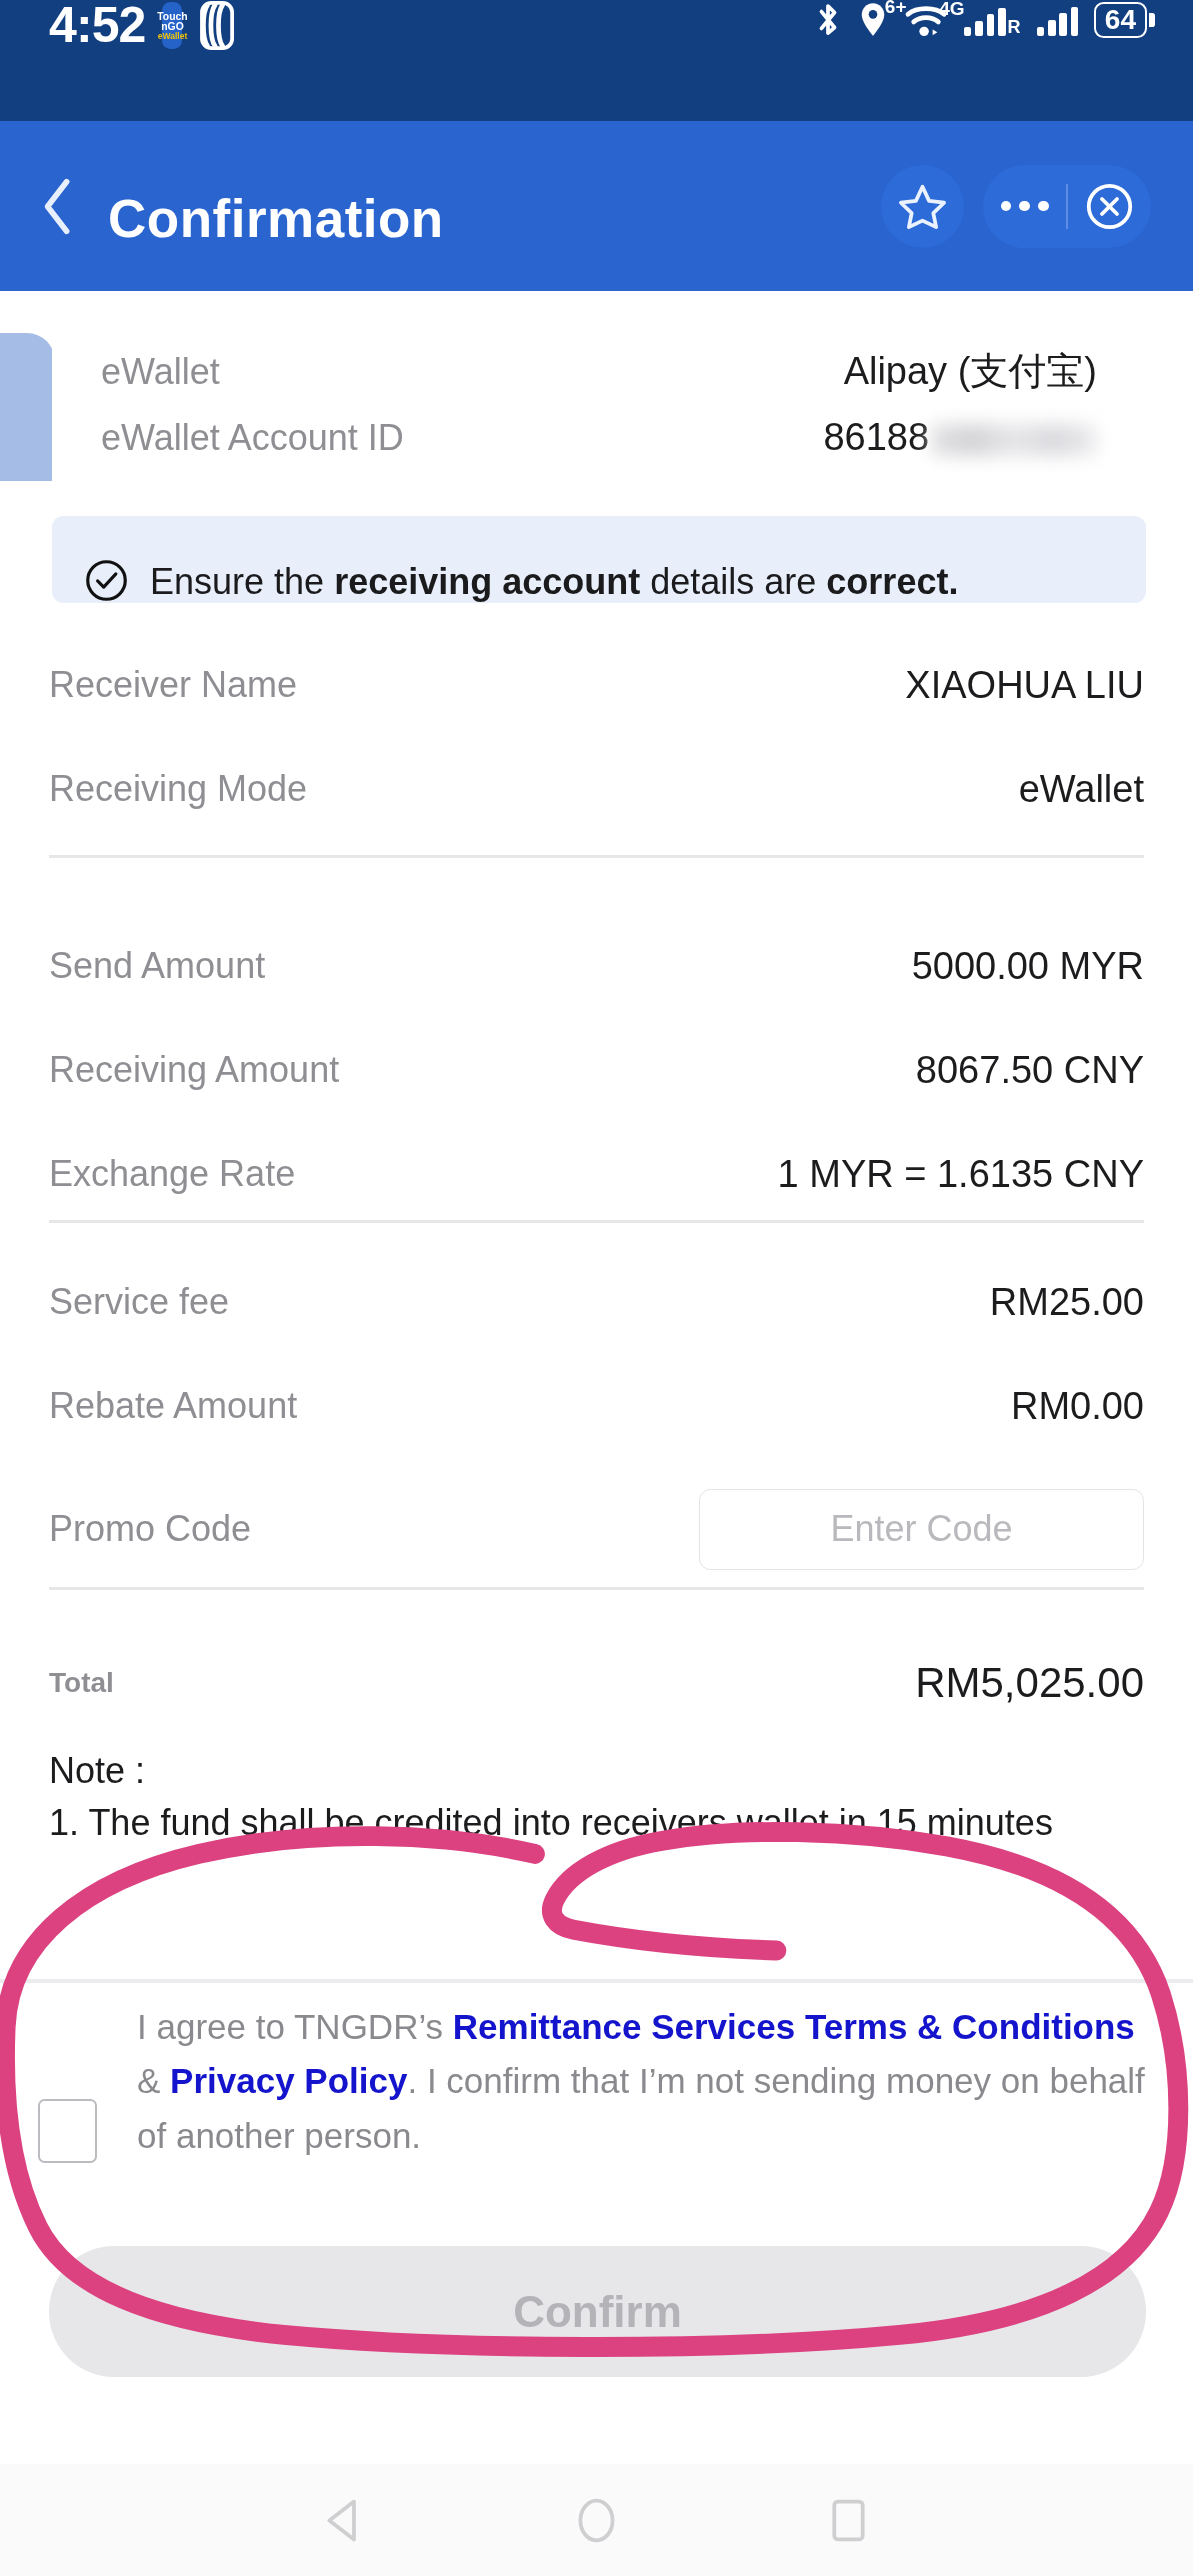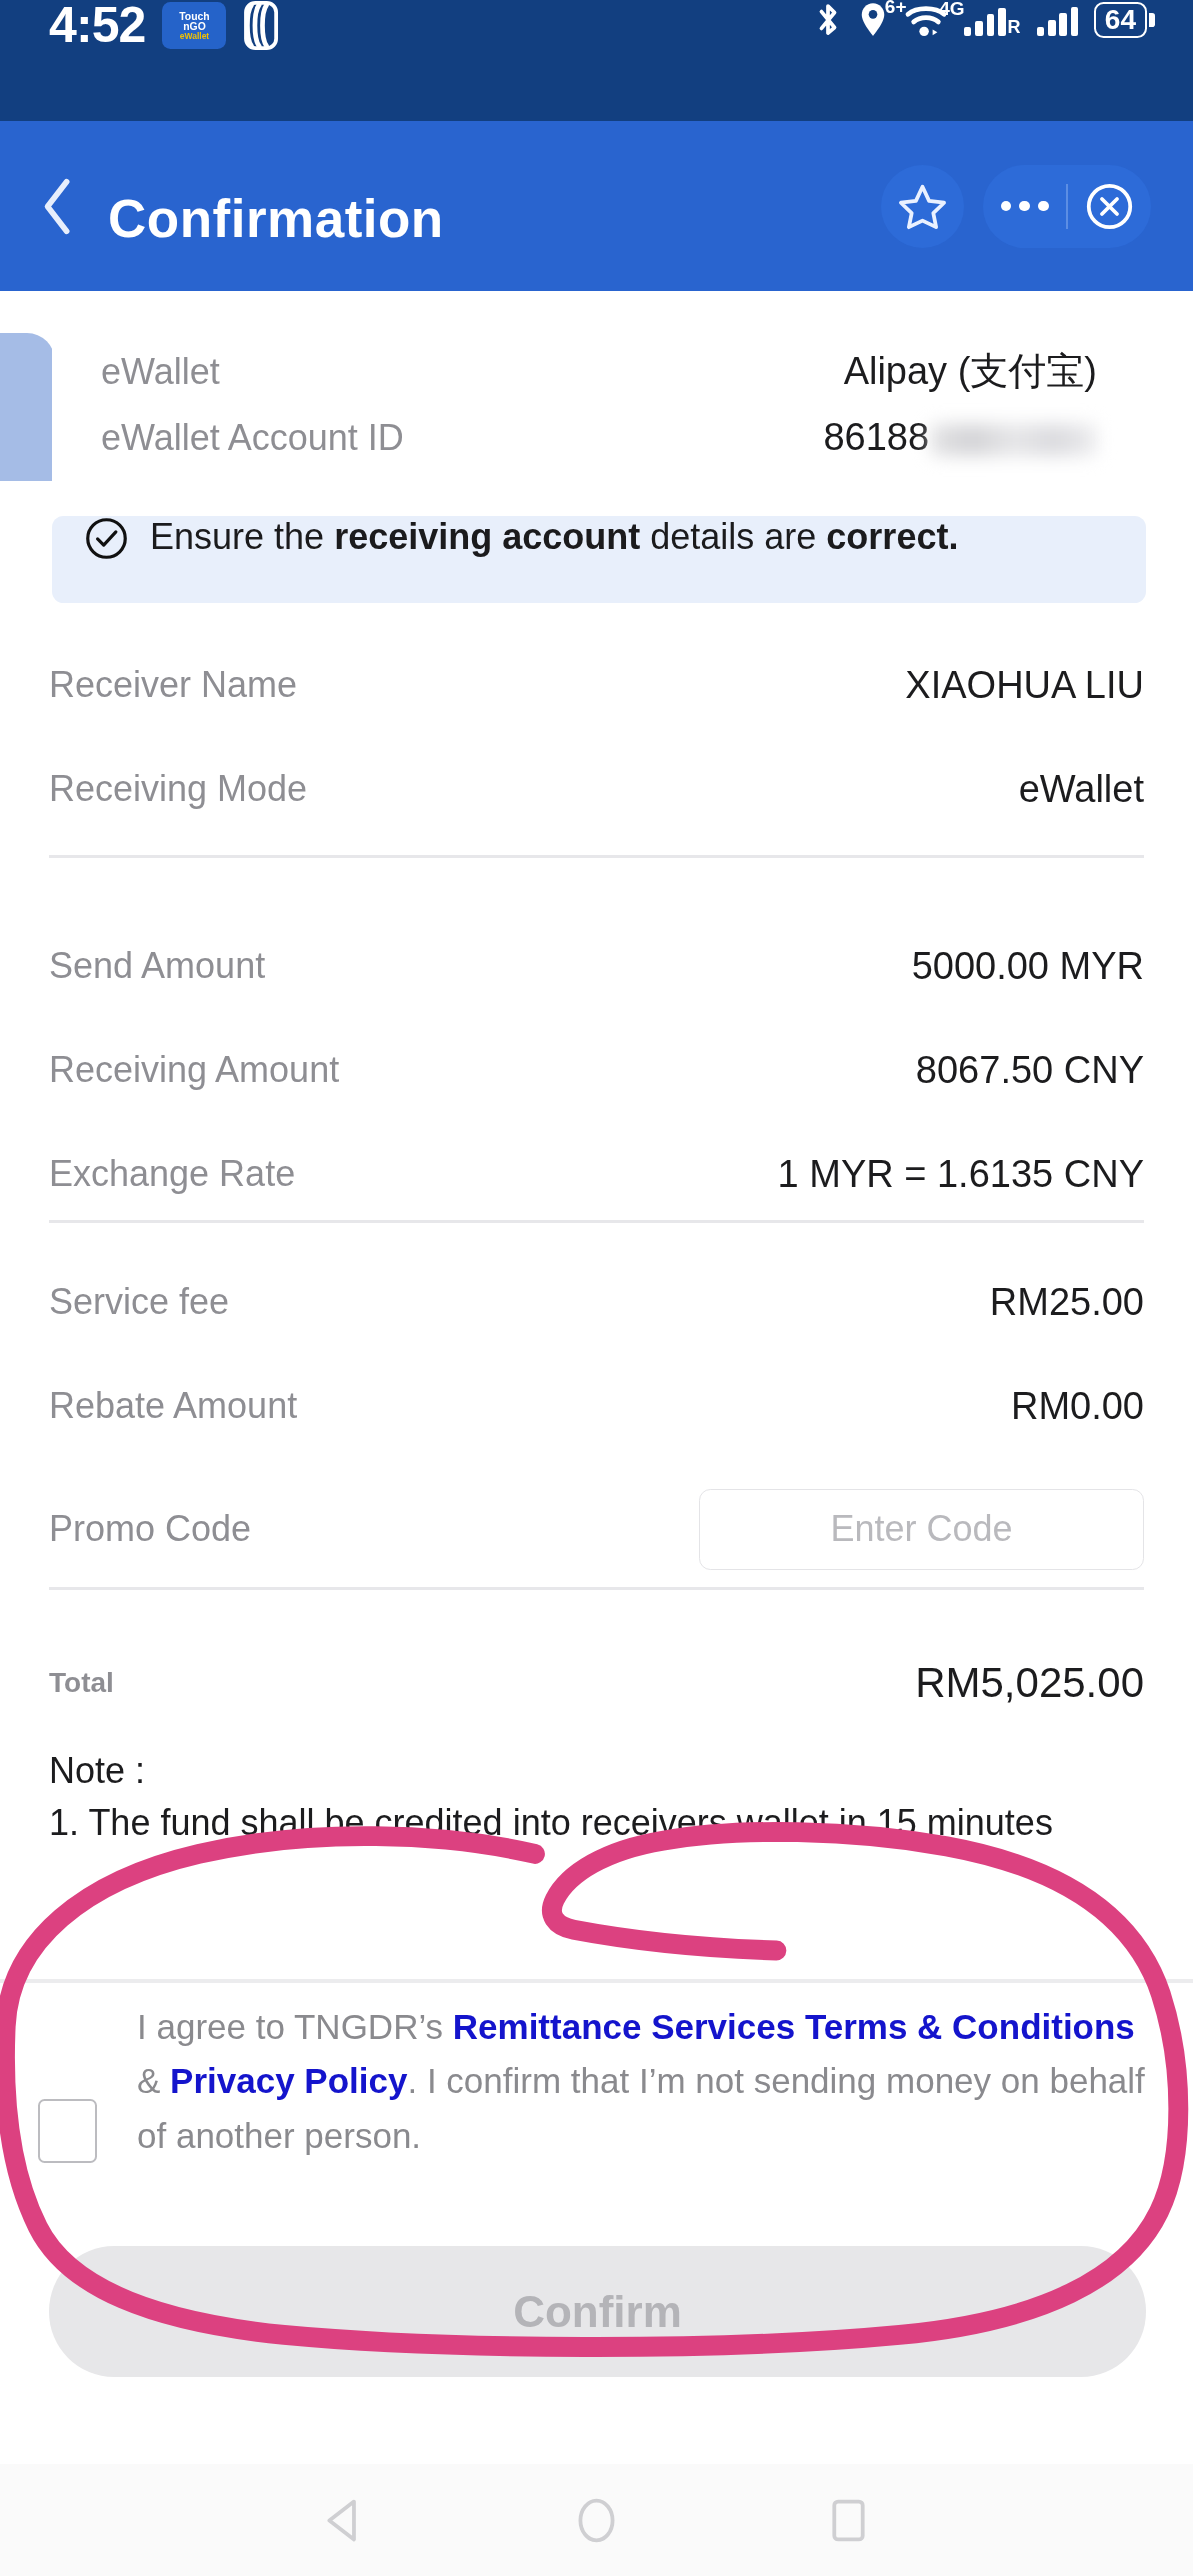--- a/index.html
+++ b/index.html
@@ -14,21 +14,21 @@
 
   
   .statusbar {
     position:absolute; top:0; left:0; width:1193px; height:121px;
     background:#123f80; display:flex; align-items:flex-start;
     padding:0 38px 0 49px; color:#fff;
   }
   .sb-left { display:flex; align-items:center; gap:17px; }
   .sb-time { font-size:50px; font-weight:700; letter-spacing:-0.9px; line-height:1; }
   .tng-badge {
-    width:64px; height:47px; border-radius:8.5px; background:#2563c9;
+    width:20px; height:47px; border-radius:8.5px; background:#2563c9;
     display:flex; flex-direction:column; align-items:center; justify-content:center;
     line-height:0.95; padding-top:1.9px;
   }
   .tng-badge i { font-style:normal; font-size:10.4px; font-weight:700; color:#fff; }
   .tng-badge .y { color:#f2c200; font-size:8.5px; }
   .nfc-ico { width:38px; height:49px; }
   .sb-right { margin-left:auto; display:flex; align-items:center; gap:16px; }
   .bars { display:flex; align-items:flex-end; gap:3.8px; height:32px; }
   .bars span { width:7.6px; background:#fff; border-radius:1.9px; }
   .wifi-wrap, .sig-wrap { position:relative; display:flex; align-items:flex-end; }
@@ -96,21 +96,21 @@
   .blur-chip {
     display:inline-block; width:166px; height:32px; vertical-align:middle;
     background:linear-gradient(90deg,#e2e2e4,#d3d3d6,#e6e6e8,#dadade,#ededef);
     filter:blur(8.5px); border-radius:5.7px; margin-left:1.9px;
   }
 
   
   .banner {
     position:absolute; left:52px; top:516px; width:1094px; height:87px;
     background:#e8effb; border-radius:11.4px;
-    display:flex; align-items:flex-start; padding:0 32px; gap:21px;
+    display:flex; align-items:flex-end; padding:0 32px; gap:21px;
   }
   .check-ico { width:45px; height:45px; flex:0 0 auto; }
   .banner-txt { font-size:36px; color:#1b1b1d; }
   .banner-txt b { font-weight:700; }
 
   
   .list { position:absolute; left:0; width:1193px; padding:0 49px; }
   .row {
     display:flex; align-items:center; justify-content:space-between;
     height:104px;

